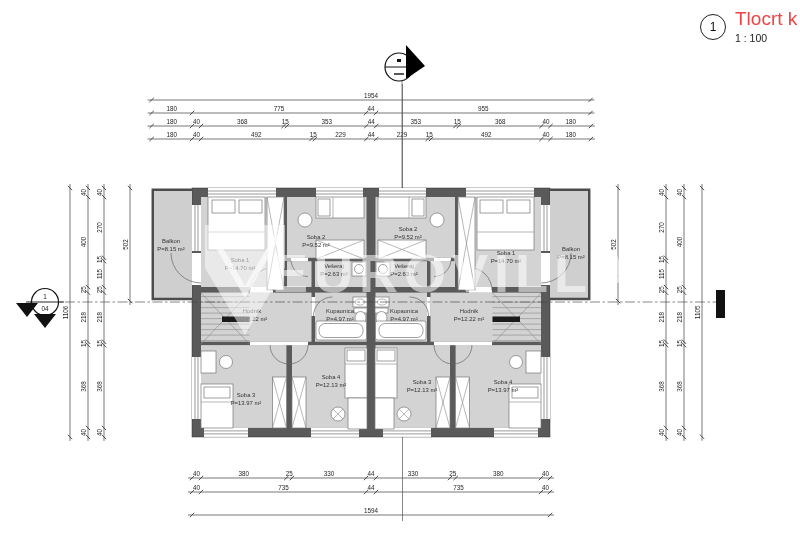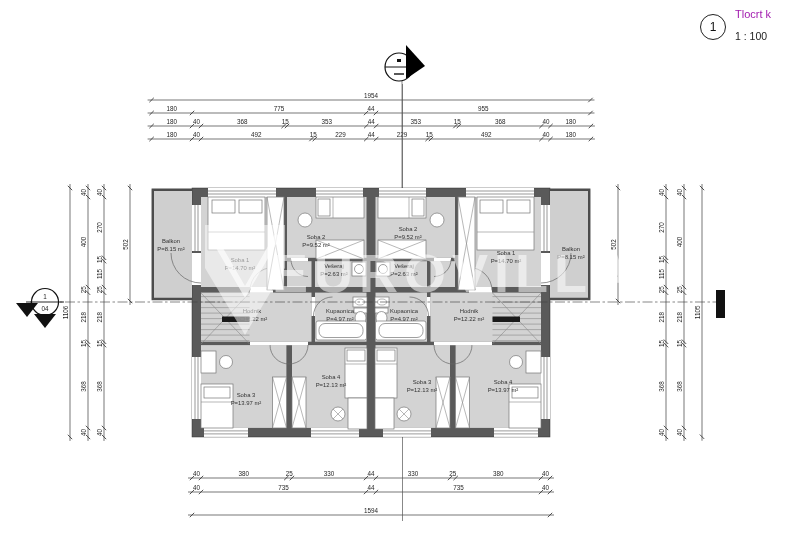--- a/index.html
+++ b/index.html
@@ -23,22 +23,22 @@
   .lbl{font-size:5.9px;fill:#333;text-anchor:middle}
   .sect{stroke:#444;stroke-width:.75;fill:none;stroke-dasharray:10 2.5 2.5 2.5;opacity:.85}
   .axis{stroke:#555;stroke-width:.7}
   .na{stroke:#111;stroke-width:1.2;fill:#fff}
   .wm{font-size:54px;font-weight:bold;letter-spacing:6px;fill:rgba(255,255,255,0.55);text-anchor:middle}
   
   .titleblock{position:absolute;left:700px;top:8px;width:100px;display:flex;align-items:flex-start;}
   .tb-circ{display:inline-flex;align-items:center;justify-content:center;width:24px;height:24px;
            border:1.4px solid #222;border-radius:50%;font-size:12px;color:#111;margin-top:6px;flex:0 0 auto;}
   .tb-text{margin-left:9px;white-space:nowrap;}
-  .tb-title{font-size:11px;color:#a21caf;}
-  .tb-scale{font-size:10.5px;color:#222;margin-top:10px;}
+  .tb-title{font-size:19px;color:#ef4444;}
+  .tb-scale{font-size:10.5px;color:#222;margin-top:2px;}
 </style>
 </head>
 <body>
 
 <div class="canvas">
   <svg id="draw" width="800" height="533" viewBox="0 0 800 533">
       <g>
         <g>
           <line x1="147.6" y1="100" x2="594.4684" y2="100" class="dl"></line>
           <line x1="149.4" y1="102.2" x2="153.79999999999998" y2="97.8" class="dt"></line>

